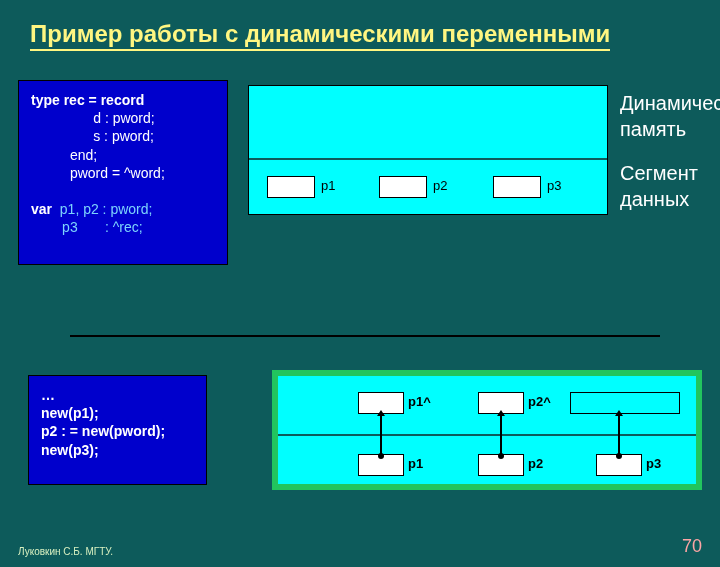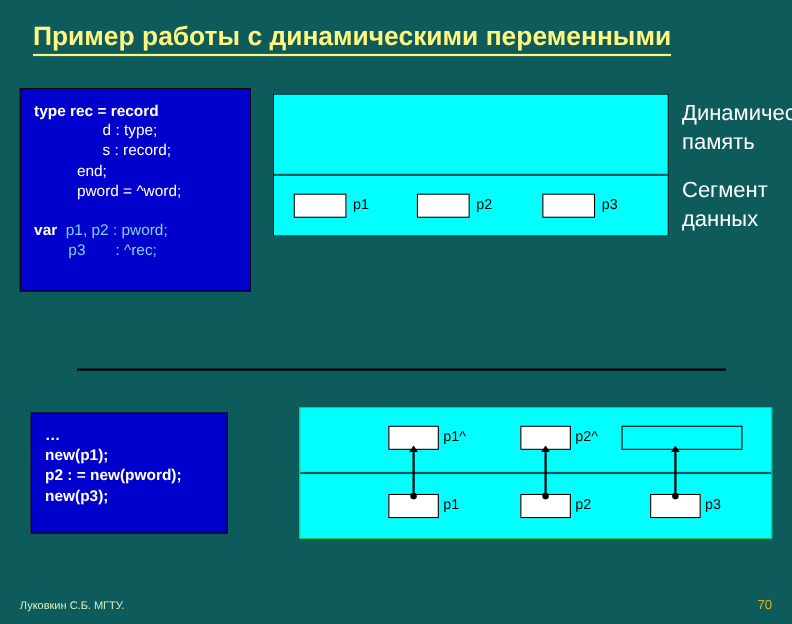--- a/index.html
+++ b/index.html
@@ -75,21 +75,22 @@
     position: absolute;
     top: 335px; left: 70px; width: 590px; height: 0;
     border-top: 2px solid #000;
   }
 
   .diag2 {
     position: absolute;
     top: 370px; left: 272px;
     width: 430px; height: 120px;
     background: #00ffff;
-    border: 1px solid #22c55e;
+    border: 6px solid #22c55e;
+    font-weight: bold;
   }
   .diag2 .divider {
     position: absolute;
     top: 58px; left: 0; width: 100%; height: 0;
     border-top: 2px solid #0d5b5b;
   }
   .diag2 .tcell, .diag2 .bcell {
     position: absolute;
     height: 22px;
     border: 1px solid #000;
@@ -138,33 +139,33 @@
   .footer {
     position: absolute;
     bottom: 10px; left: 18px;
     color: #d8f0c0;
     font-size: 10px;
     text-align: center;
   }
   .pagenum {
     position: absolute;
     bottom: 10px; right: 18px;
-    color: #eab308;
-    font-size: 12px;
+    color: #fca5a5;
+    font-size: 18px;
   }
 </style>
 </head>
 <body>
 
 <div class="title">Пример работы с динамическими переменными</div>
 
 <div class="code-box code-box1">
   <pre><span class="b">type rec = record</span>
-<span>                d : type;</span>
-<span>                s : record;</span>
+<span>                d : pword;</span>
+<span>                s : pword;</span>
 <span>          end;</span>
 <span>          pword = ^word;</span>
 
 <span class="b"><span>var</span></span><span class="y">  p1, p2 : pword;</span>
 <span class="y">        p3       : ^rec;</span></pre>
 </div>
 
 <div class="diag1">
   <div class="divider"></div>
   <div class="cell c1"></div>

